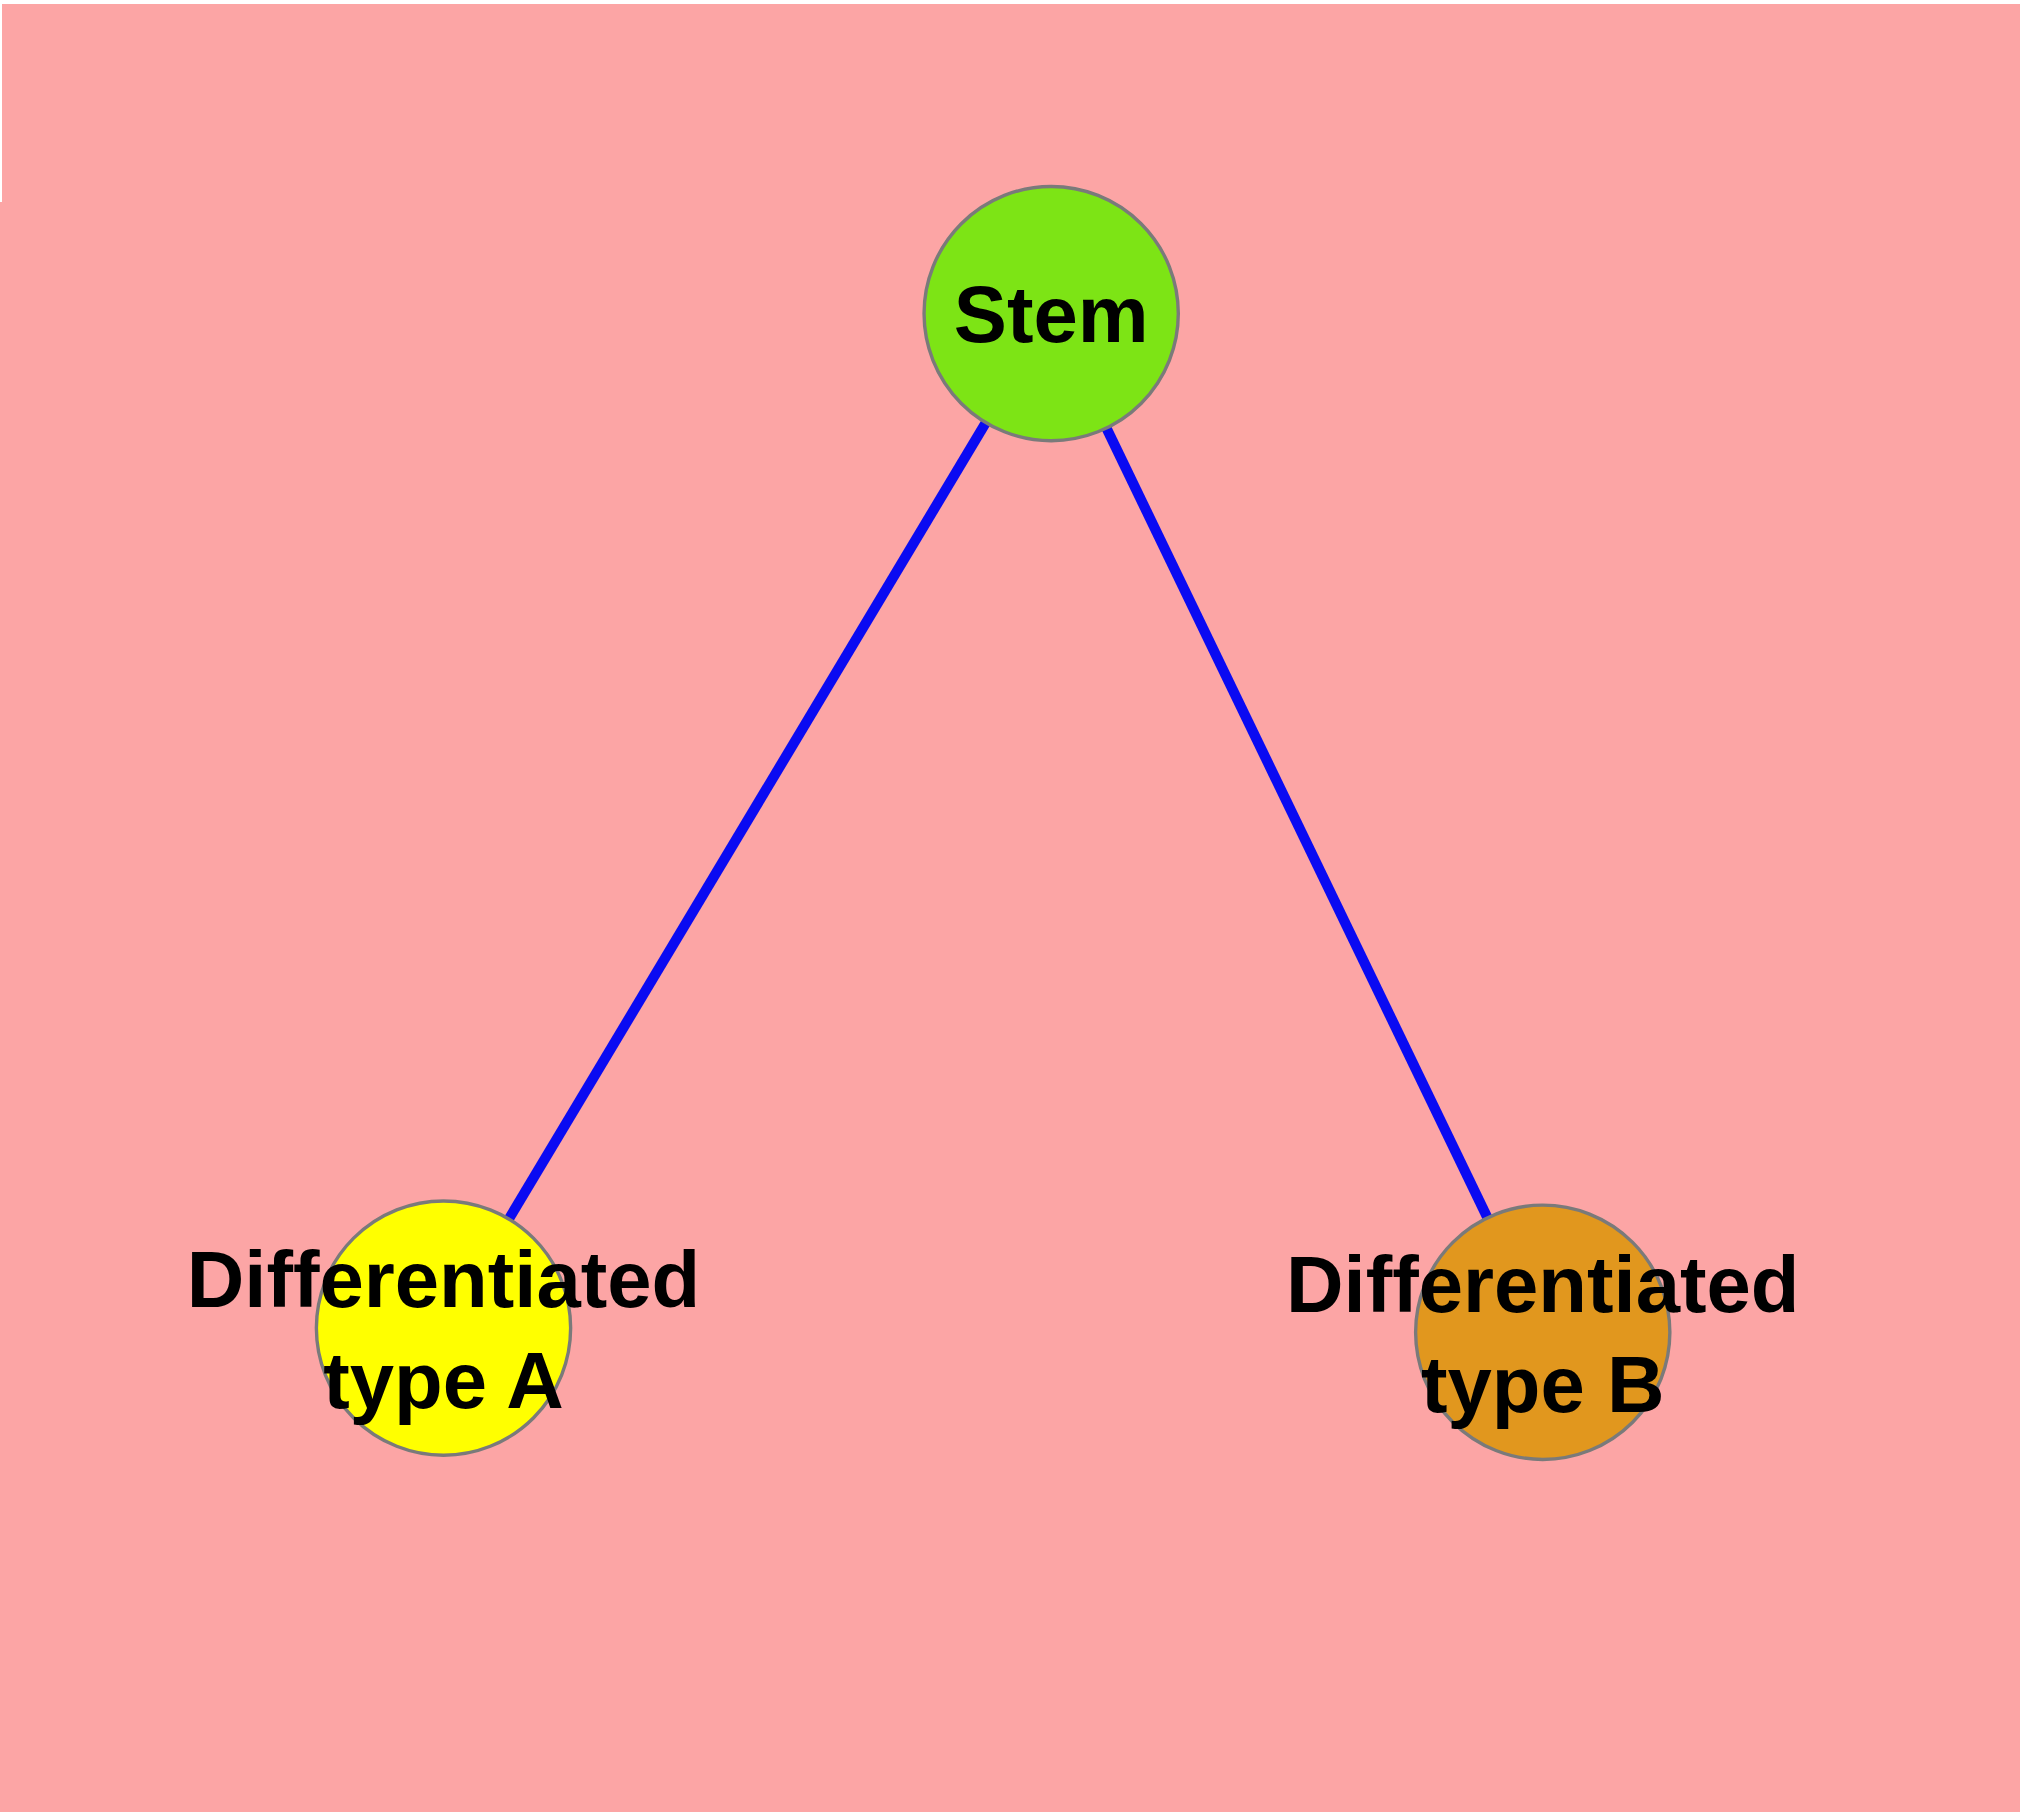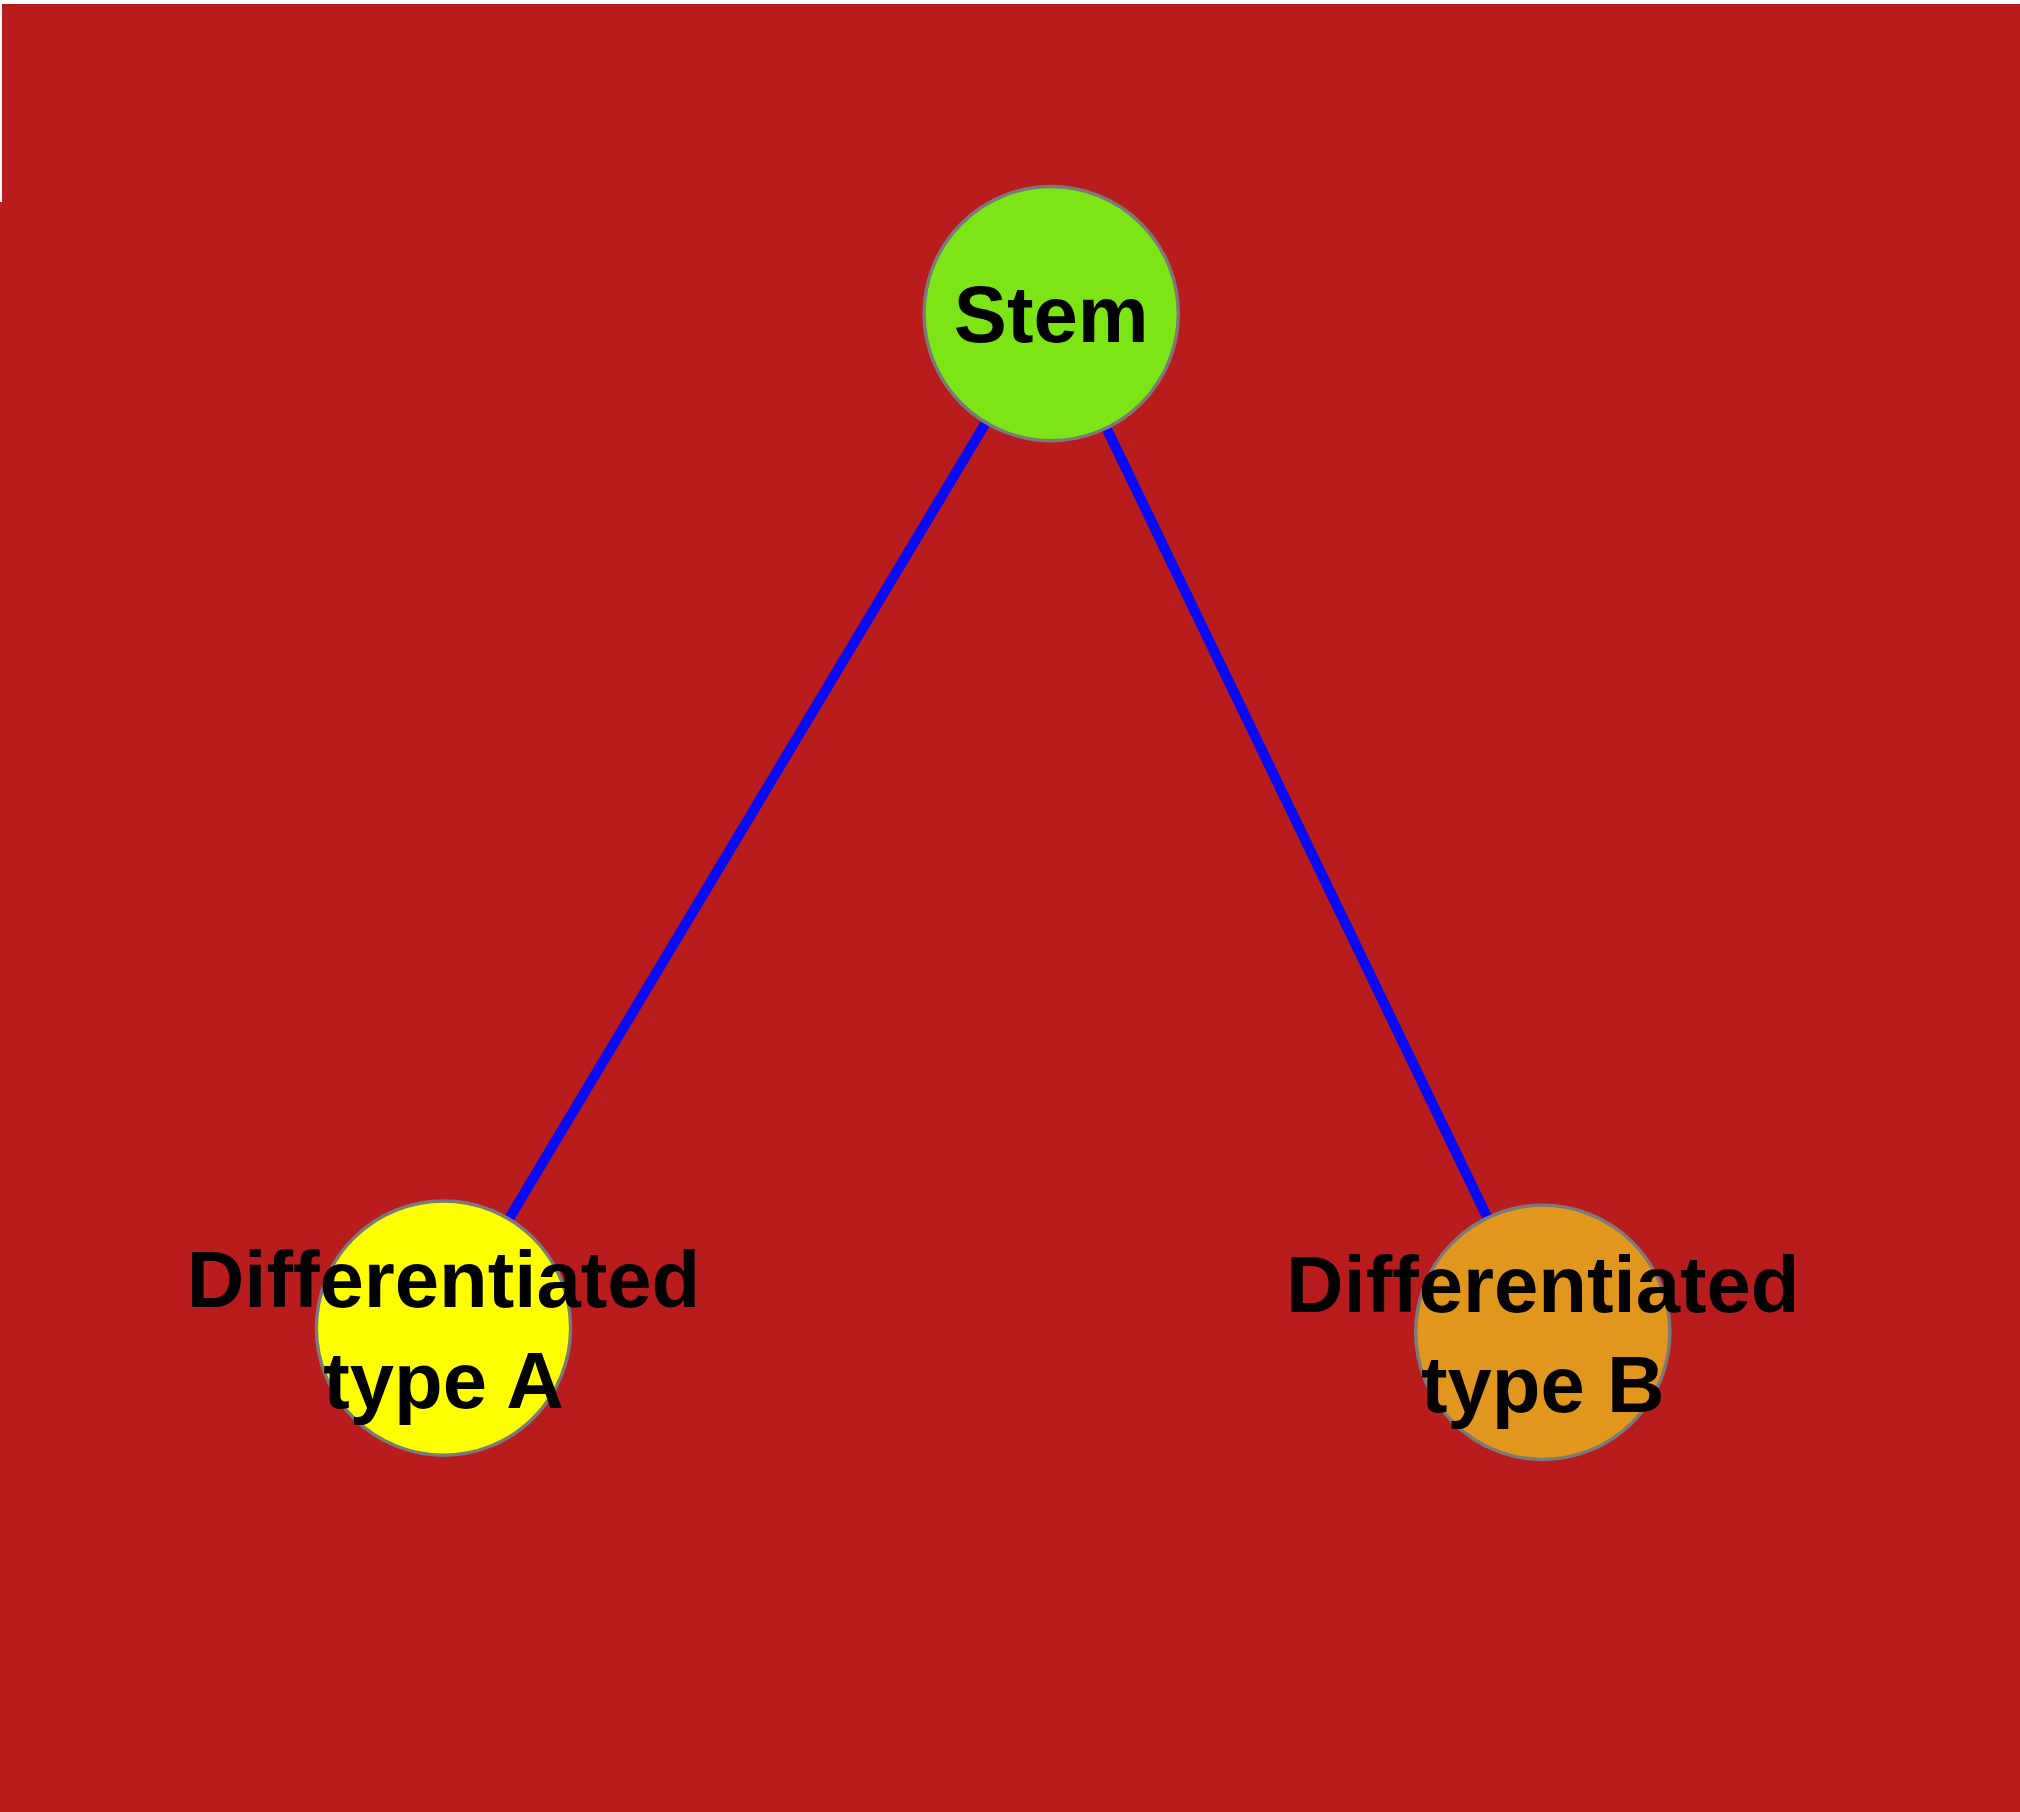--- a/index.html
+++ b/index.html
@@ -4,21 +4,21 @@
 <style>
   html, body {
     margin: 0;
     padding: 0;
     background: #ffffff;
   }
   .canvas {
     position: relative;
     width: 2021px;
     height: 1812px;
-    background: #b91c1c;
+    background: #fca5a5;
     overflow: hidden;
     font-family: "Liberation Sans", sans-serif;
     text-align: center;
   }
   .top-margin {
     position: absolute;
     top: 0; left: 0; right: 0;
     height: 4.2px;
     background: #ffffff;
   }

